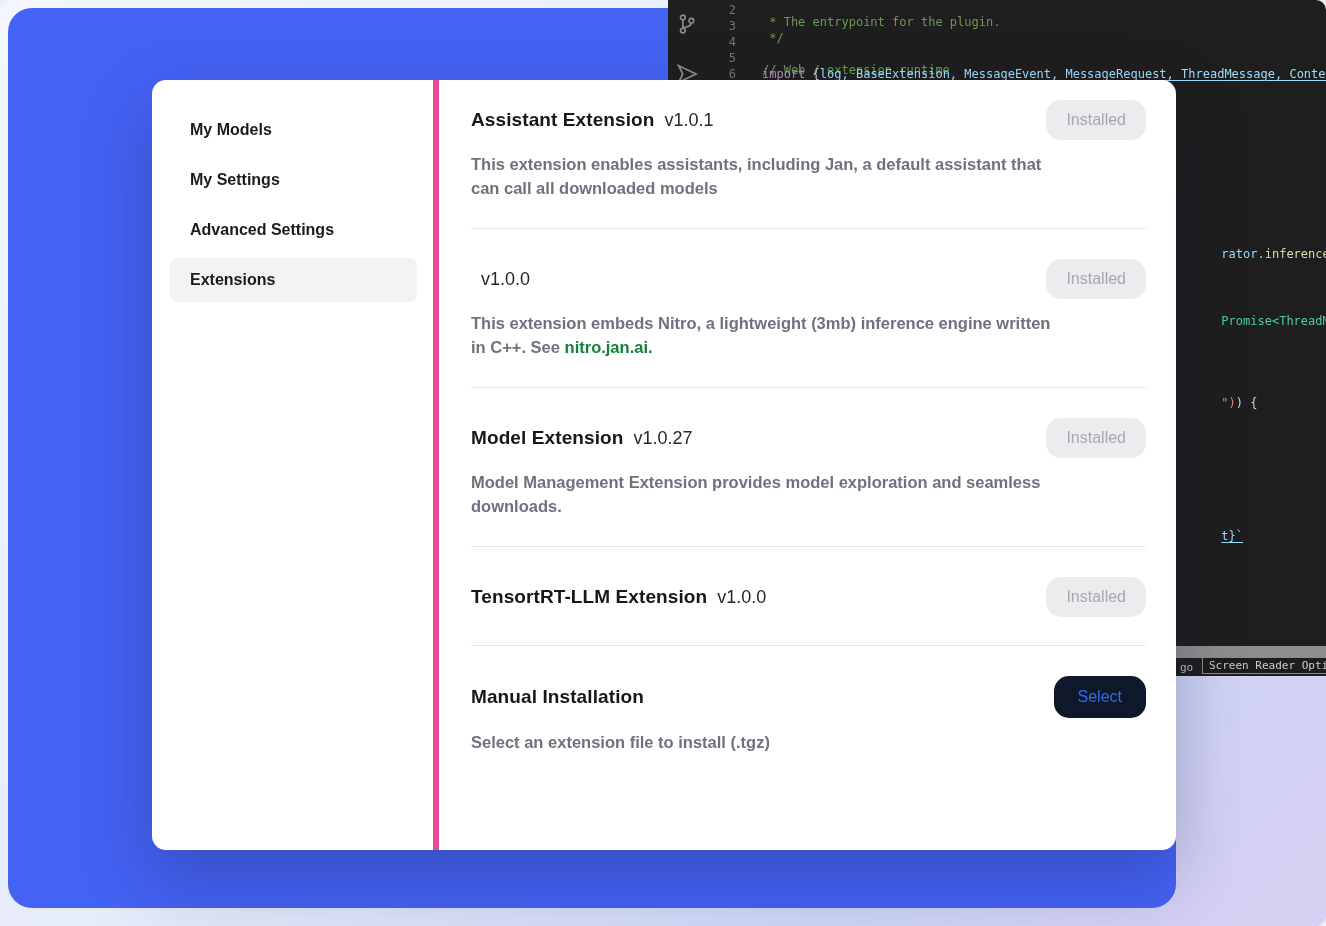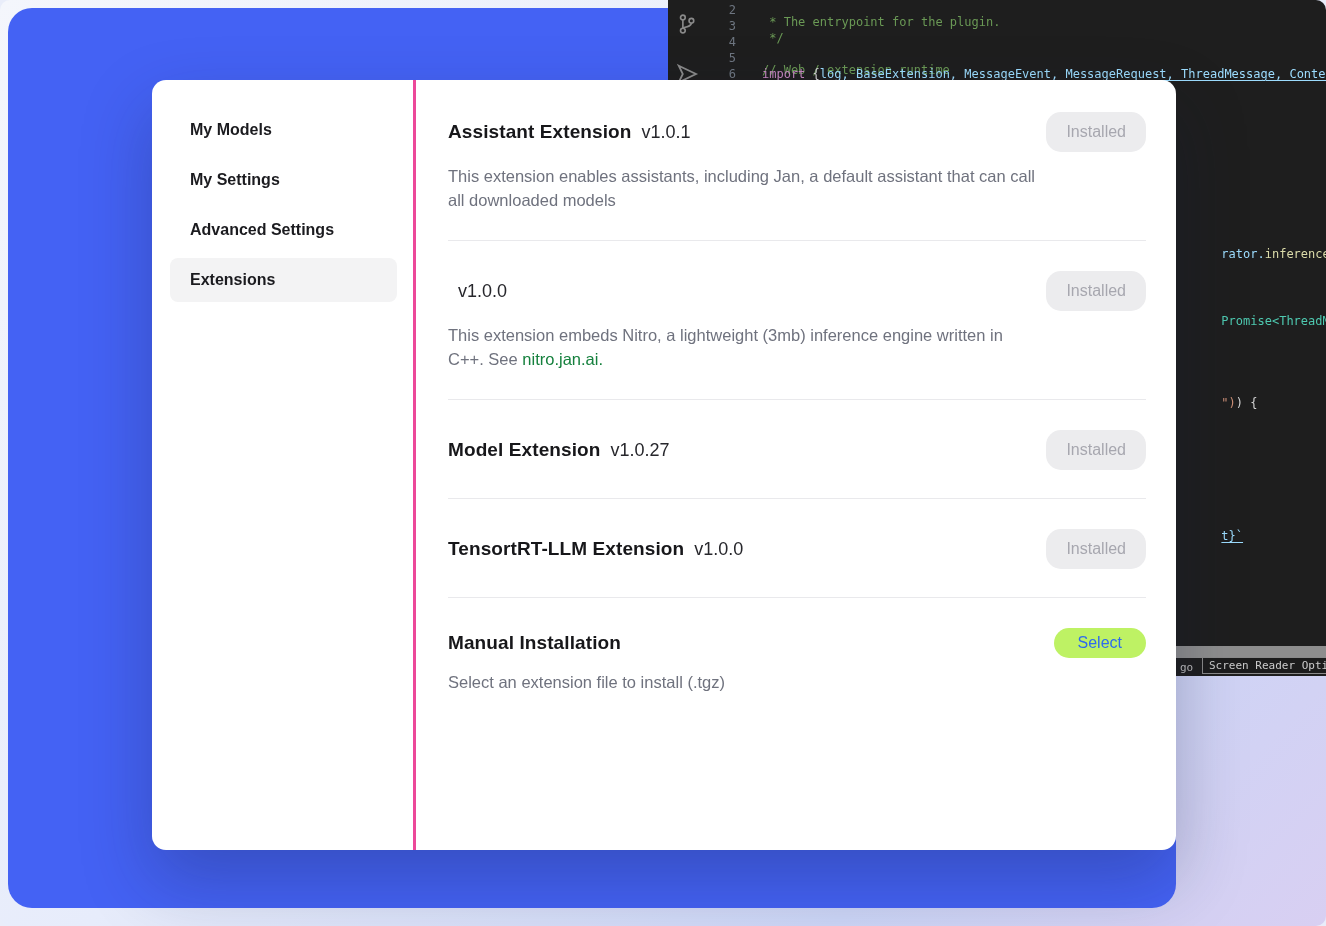--- a/index.html
+++ b/index.html
@@ -72,53 +72,53 @@
   .modal {
     position:absolute; left:152px; top:80px;
     width:1024px; height:770px;
     background:#ffffff;
     border-radius:14px;
     box-shadow:0 30px 70px rgba(22,28,60,0.28);
     display:flex;
     overflow:hidden;
   }
   .sidebar {
-    width:264px; flex:none;
-    border-right:3px solid #ec4899;
+    width:287px; flex:none;
+    border-right:6px solid #ec4899;
     padding:28px 16px 0 18px;
   }
   .side-item {
     height:44px; display:flex; align-items:center;
     padding:0 20px; margin-bottom:6px;
     border-radius:8px;
     font-size:16px; font-weight:700; color:#1b1b1f;
     cursor:pointer;
   }
   .side-item.active { background:#f3f3f4; }
 
   .content { flex:1; padding:0 30px 0 32px; overflow:hidden; }
   .row { padding:30px 0 28px; border-bottom:1px solid #e9e9ec; }
-  .row.first { padding-top:32px; }
+  .row.first { padding-top:20px; }
   .row.last { border-bottom:none; }
   .row-head { display:flex; justify-content:space-between; align-items:center; }
   .row-title-group { display:flex; align-items:baseline; }
   .row-title { font-size:19px; font-weight:700; color:#17171a; letter-spacing:.1px; }
   .row-version { font-size:18px; font-weight:400; color:#27272c; margin-left:10px; }
   .row-desc {
     margin-top:12px; max-width:590px;
-    font-size:16.5px; line-height:24px; color:#6f727e;
+    font-size:16.5px; line-height:24px; color:#6f727e;font-weight:bold;
   }
   .link { color:#15803d; text-decoration:none; cursor:pointer; }
   .btn {
     border:none; border-radius:15px;
     font-family:inherit; font-size:16px; font-weight:400;
     padding:11px 20px; cursor:pointer; flex:none;
   }
   .btn-muted  { background:#ececee; color:#a7a7af; }
-  .btn-select { background:#bef264; color:#2e6bee; padding:6px 24px; }
+  .btn-select { background:#0f172a; color:#2e6bee; padding:12px 24px; }
 </style>
 </head>
 <body>
 
 <div class="stage">
 
   <div class="blue-panel"></div>
 
   <div class="editor">
     <div class="activity-bar">
@@ -222,20 +222,21 @@
       </section>
 
       <section class="row">
         <div class="row-head">
           <div class="row-title-group">
             <span class="row-title">Model Extension</span>
             <span class="row-version">v1.0.27</span>
           </div>
           <button class="btn btn-muted">Installed</button>
         </div>
+        <p class="row-desc">Model Management Extension provides model exploration and seamless downloads.</p>
       </section>
 
       <section class="row">
         <div class="row-head">
           <div class="row-title-group">
             <span class="row-title">TensortRT-LLM Extension</span>
             <span class="row-version">v1.0.0</span>
           </div>
           <button class="btn btn-muted">Installed</button>
         </div>

